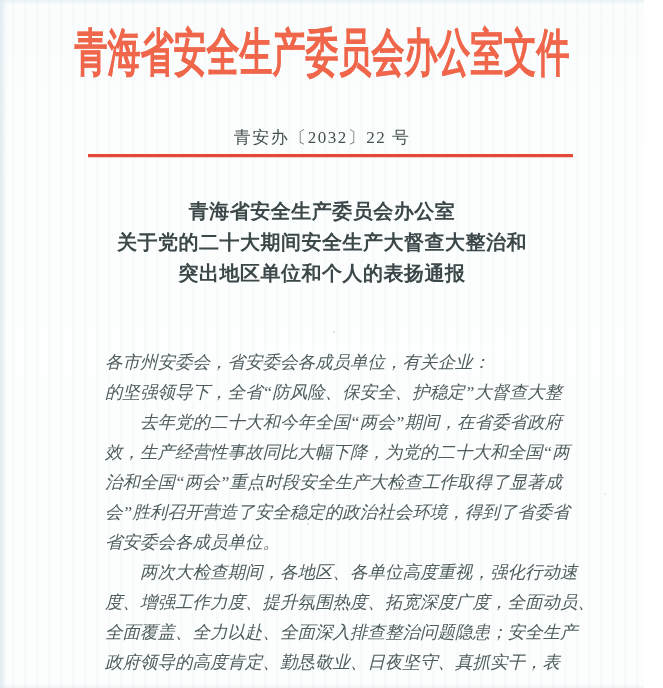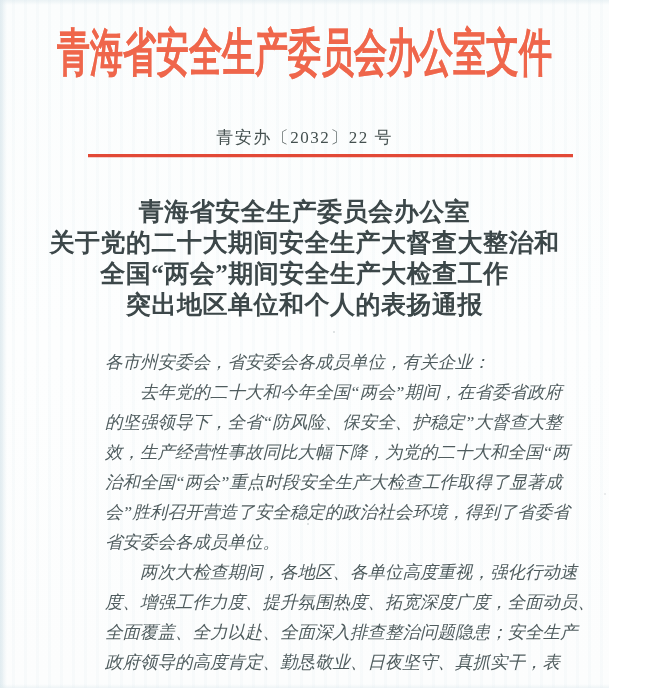--- a/index.html
+++ b/index.html
@@ -11,20 +11,21 @@
   .page {
     position: relative;
     width: 609px;
     height: 688px;
     overflow: hidden;
     background:
       repeating-linear-gradient(90deg,
         rgba(206,223,231,0.10) 0px, rgba(206,223,231,0.10) 3px,
         rgba(255,255,255,0) 3px, rgba(255,255,255,0) 12px),
       linear-gradient(180deg, #fbfdfd 0%, #fdfefe 50%, #fcfdfd 100%);
+    padding-left: 35px;
   }
   
   .edge-left {
     position: absolute; left: 0; top: 0; bottom: 0; width: 7px;
     background: linear-gradient(90deg, var(--edge_tint, #dde9ee) 0%, rgba(221,233,238,0) 100%);
     opacity: 0.85;
   }
   .edge-top {
     position: absolute; left: 0; top: 0; right: 0; height: 5px;
     background: linear-gradient(180deg, rgba(221,233,238,0.55) 0%, rgba(221,233,238,0) 100%);
@@ -64,21 +65,21 @@
     width: 485px; height: 3px;
     background: var(--rule_red, #e24936);
     box-shadow: 0 1px 0 rgba(226,73,54,0.25);
   }
 
   .title-block {
     position: absolute;
     top: 196px; left: 0; right: 0;
     text-align: center;
     color: var(--title_ink, #3c4749);
-    font-size: 25px;
+    font-size: 20px;
     font-weight: bold;
     line-height: 31px;
     letter-spacing: 0.5px;
   }
 
   .body-block {
     position: absolute;
     top: 347px; left: 105px;
     width: 472px;
     color: var(--body_ink, #4f5c5e);
@@ -113,29 +114,28 @@
 
   <div class="letterhead">青海省安全生产委员会办公室文件</div>
 
   <div class="doc-number">青安办〔2032〕22 号</div>
 
   <div class="red-rule"></div>
 
   <div class="title-block">
       <div class="title-line">青海省安全生产委员会办公室</div>
       <div class="title-line">关于党的二十大期间安全生产大督查大整治和</div>
-      <div class="title-line">全国“两会”期间安全生产大检查工作</div>
       <div class="title-line">突出地区单位和个人的表扬通报</div>
     </div>
 
   <div class="body-block">
     <div class="salutation">各市州安委会，省安委会各成员单位，有关企业：</div>
     <div>
+        <div class="line">的坚强领导下，全省“防风险、保安全、护稳定”大督查大整</div>
         <div class="line indent">去年党的二十大和今年全国“两会”期间，在省委省政府</div>
-        <div class="line">的坚强领导下，全省“防风险、保安全、护稳定”大督查大整</div>
         <div class="line">效，生产经营性事故同比大幅下降，为党的二十大和全国“两</div>
         <div class="line">治和全国“两会”重点时段安全生产大检查工作取得了显著成</div>
         <div class="line">会”胜利召开营造了安全稳定的政治社会环境，得到了省委省</div>
         <div class="line">省安委会各成员单位。</div>
         <div class="line indent">两次大检查期间，各地区、各单位高度重视，强化行动速</div>
         <div class="line">度、增强工作力度、提升氛围热度、拓宽深度广度，全面动员、</div>
         <div class="line">全面覆盖、全力以赴、全面深入排查整治问题隐患；安全生产</div>
         <div class="line">政府领导的高度肯定、勤恳敬业、日夜坚守、真抓实干，表</div>
       </div>
   </div>

